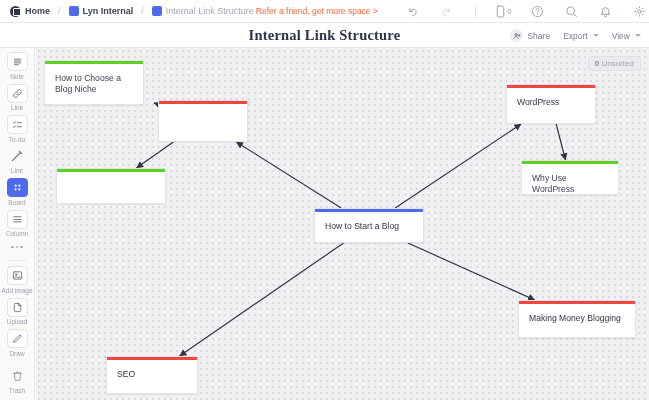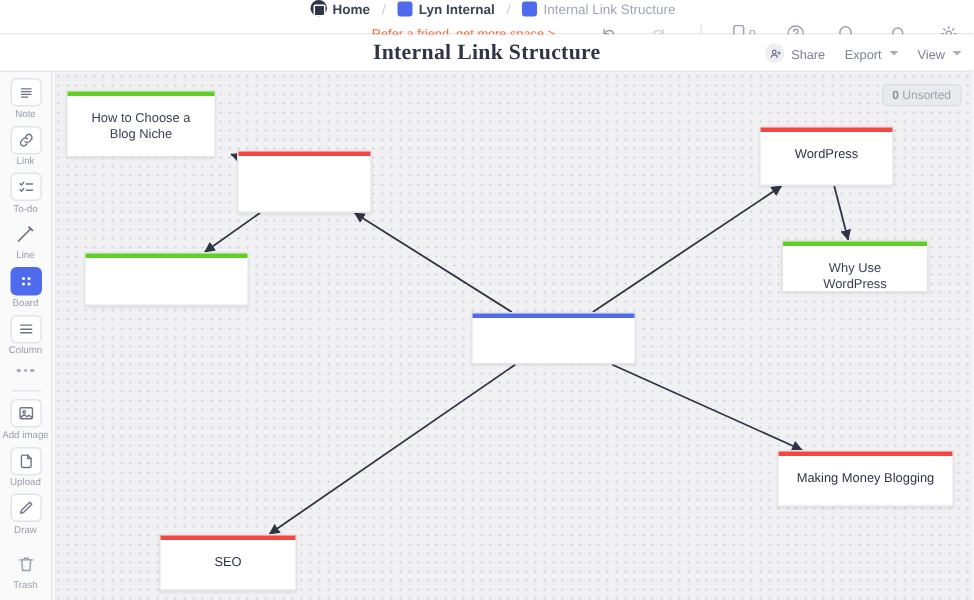--- a/index.html
+++ b/index.html
@@ -9,21 +9,21 @@
     font-family: "Liberation Sans", sans-serif;
     background: #ffffff;
     -webkit-font-smoothing: antialiased;
   }
   #app { position: relative; width: 649px; height: 400px; }
 
   
   .topbar {
     position: absolute; top: 0; left: 0; width: 649px; height: 23px;
     background: #ffffff; border-bottom: 1px solid #e8e8ec;
-    display: flex; align-items: center; flex-direction: column;
+    display: flex; align-items: center;
   }
   .crumbs { display: flex; align-items: center; padding-left: 8px; gap: 0px; }
   .crumb { display: flex; align-items: center; gap: 4px; padding: 0 2px; }
   .crumb-label { font-size: 9px; color: #3d4356; font-weight: bold; white-space: nowrap; }
   .crumb-label.muted { color: #a3a7b5; font-weight: normal; }
   .crumb-sep { font-size: 9px; color: #c7cad4; padding: 0 6px; }
   .ic-home {
     width: 11px; height: 11px; border-radius: 50%;
     background: #2f3545; position: relative; flex: none;
   }
@@ -101,21 +101,20 @@
   .rail-dots i { width: 2.5px; height: 2.5px; border-radius: 50%; background: #a7abb8; display:block; }
   .rail-spacer { flex: 1; }
 
   
   .canvas {
     position: absolute; top: 48px; left: 36px; width: 613px; height: 352px;
     background-color: #f1f1f3;
     background-image: radial-gradient(#d9dade 0.7px, transparent 0.8px);
     background-size: 6px 6px;
     overflow: hidden;
-    text-align: center;
   }
   .unsorted {
     position: absolute; right: 8px; top: 8px;
     background: #e9eaee; border: 1px solid #dfe0e5; border-radius: 3px;
     padding: 2px 6px; font-size: 8px; color: #9ea2b0; white-space: nowrap;
   }
   .unsorted b { color: #8a8e9c; font-weight: bold; }
 
   .node {
     position: absolute; background: #ffffff;
@@ -398,20 +397,21 @@
           <div class="txt">How to Choose a Blog Niche</div>
         </div>
         <div class="node bold" style="left: 122px; top: 52px; width: 90px; height: 42px;">
           <div class="bar" style="background: rgb(246, 69, 63);"></div>
         </div>
         <div class="node" style="left: 20px; top: 120px; width: 110px; height: 36px;">
           <div class="bar" style="background: rgb(95, 207, 38);"></div>
         </div>
         <div class="node bold" style="left: 278px; top: 160px; width: 110px; height: 35px;">
           <div class="bar" style="background: rgb(79, 107, 237);"></div>
+          <div class="txt">How to Start a Blog</div>
         </div>
         <div class="node bold" style="left: 470px; top: 36px; width: 90px; height: 40px;">
           <div class="bar" style="background: rgb(246, 69, 63);"></div>
           <div class="txt">WordPress</div>
         </div>
         <div class="node" style="left: 485px; top: 112px; width: 98px; height: 35px;">
           <div class="bar" style="background: rgb(95, 207, 38);"></div>
           <div class="txt">Why Use WordPress</div>
         </div>
         <div class="node bold" style="left: 482px; top: 252px; width: 118px; height: 38px;">

